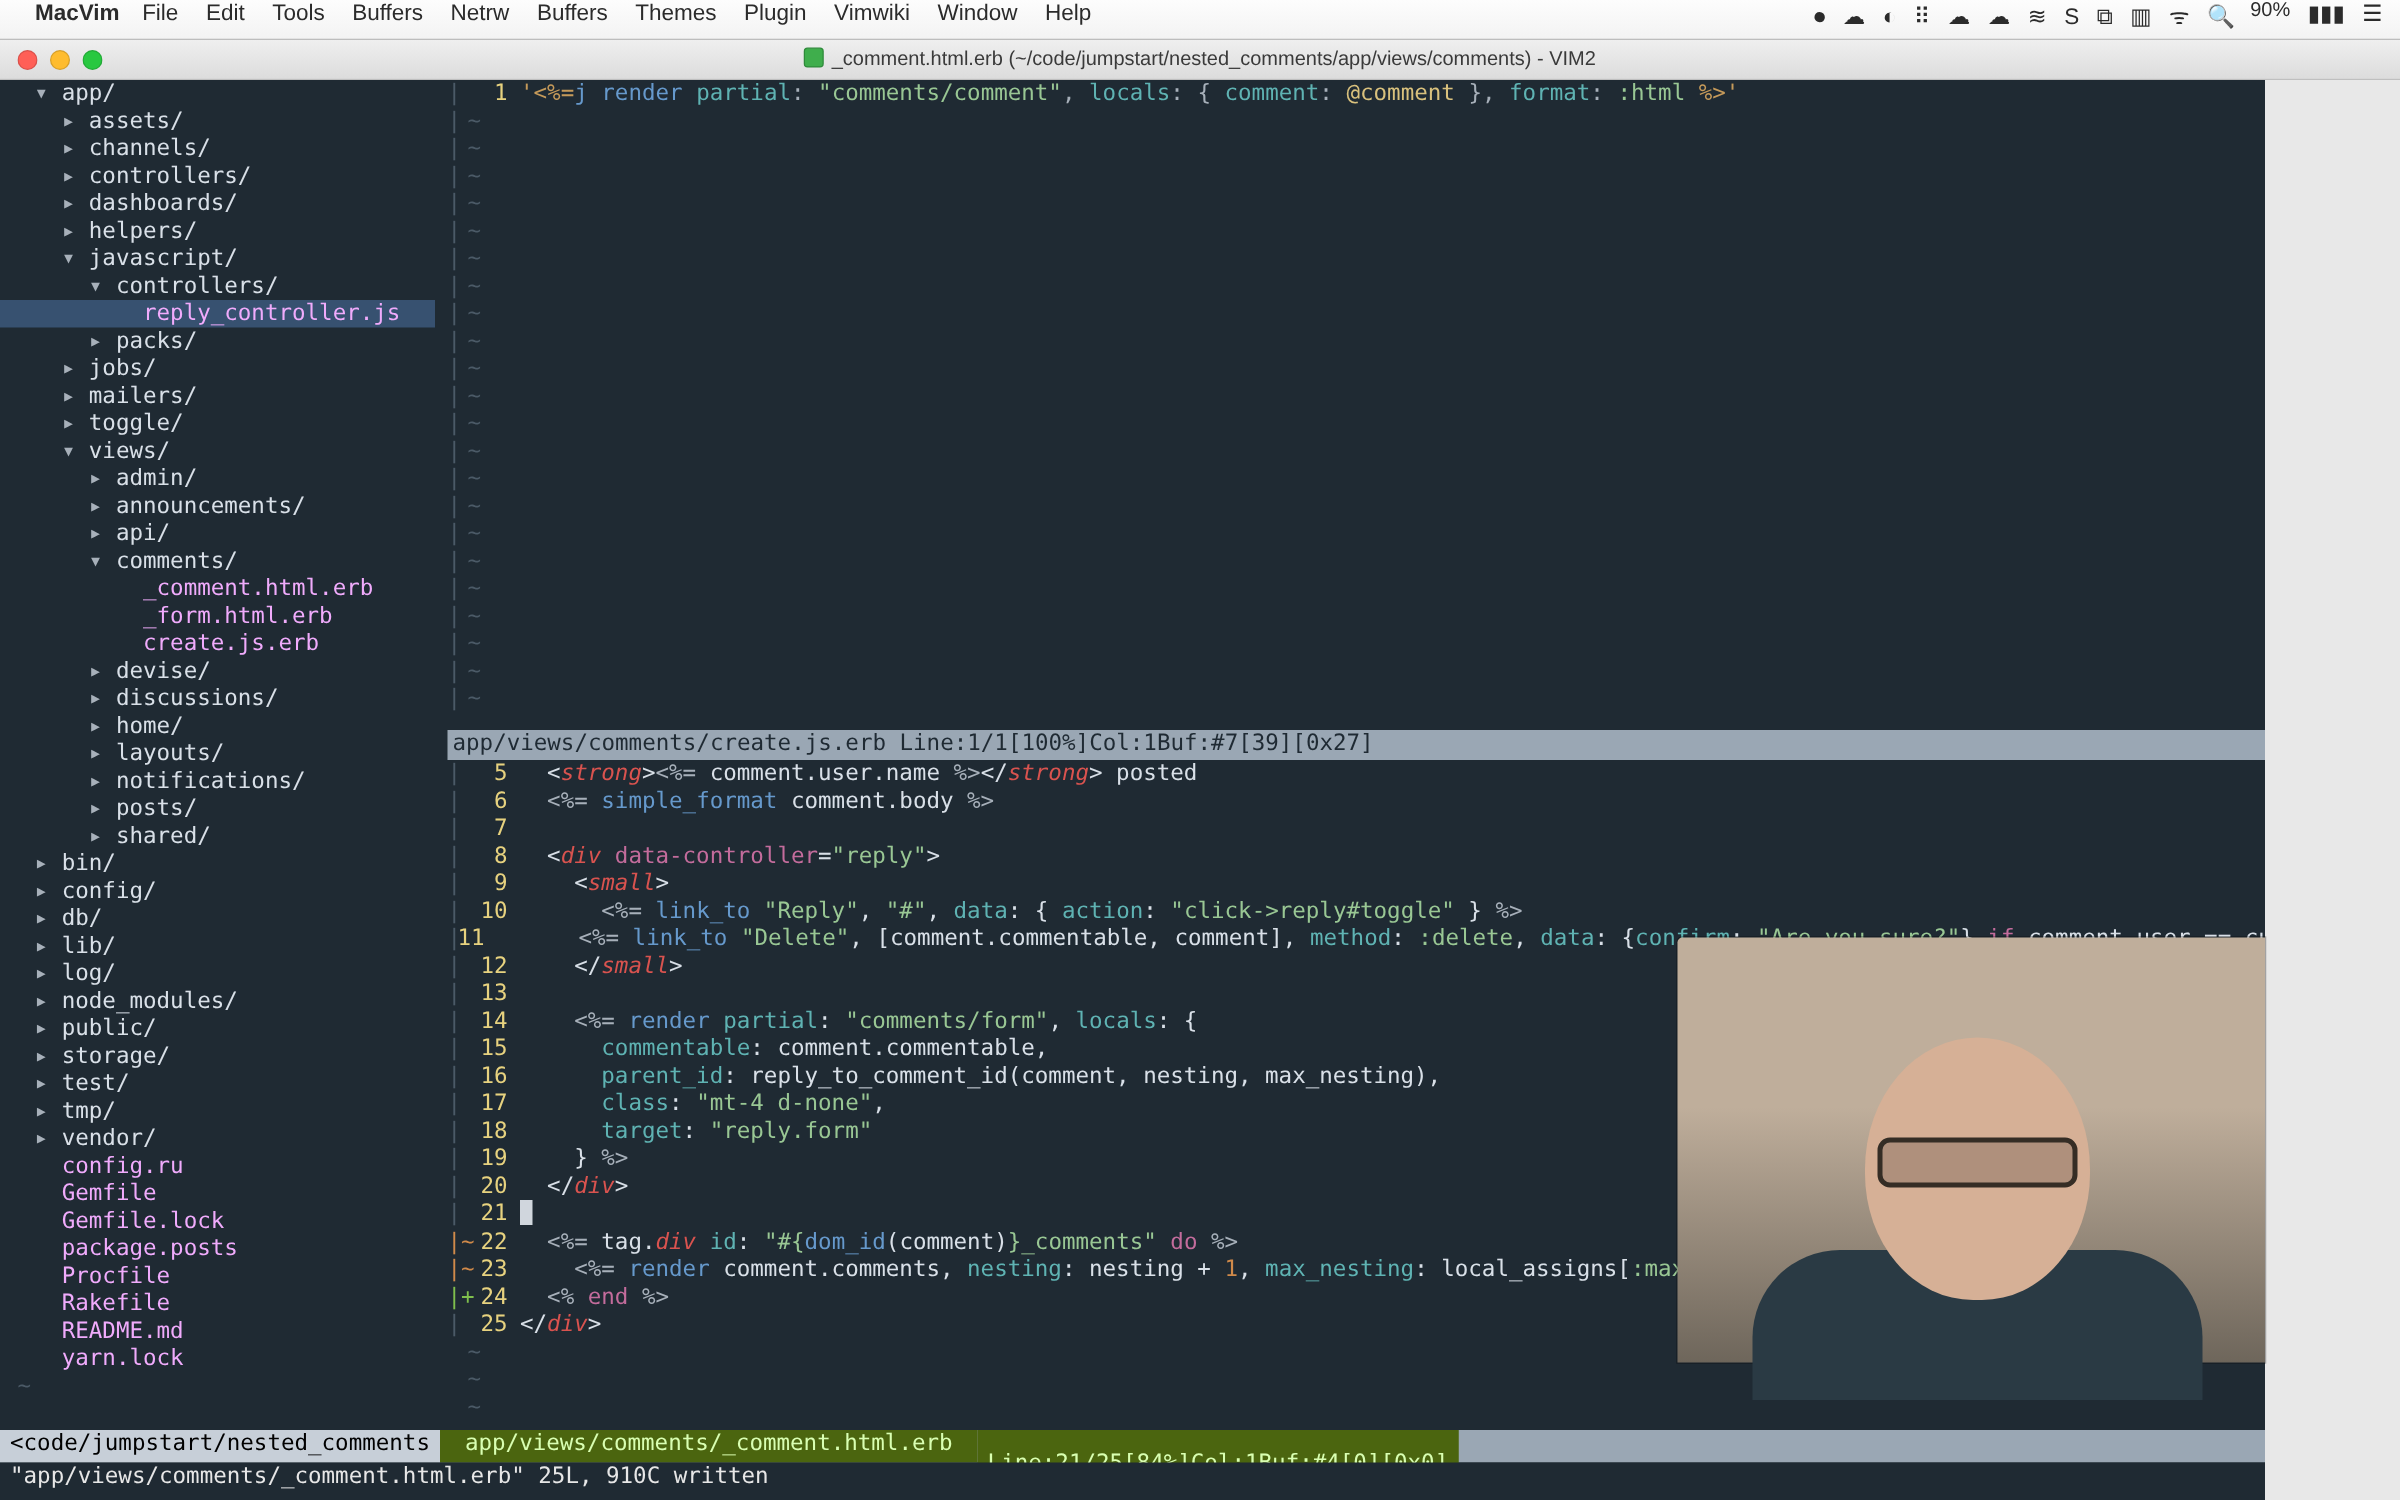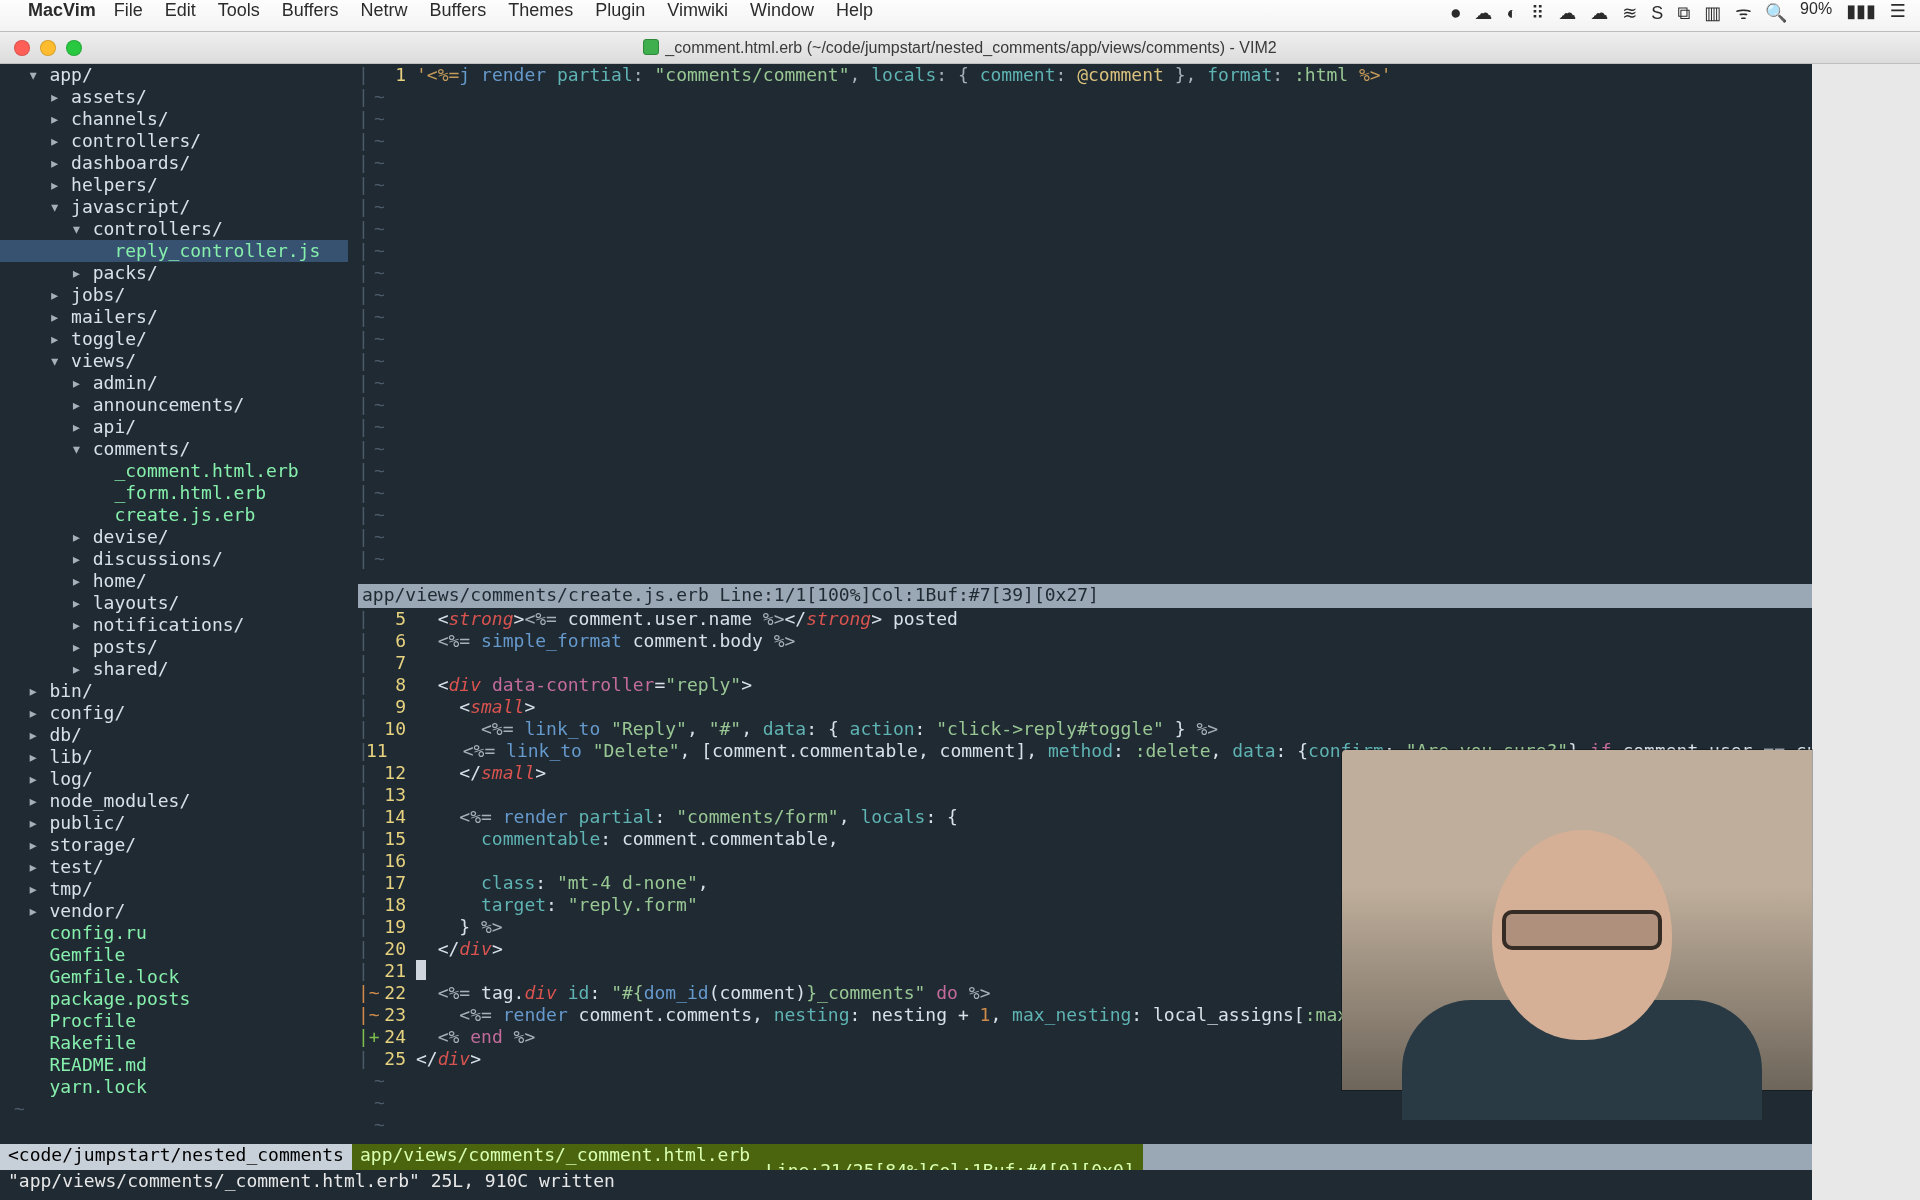--- a/index.html
+++ b/index.html
@@ -20,38 +20,38 @@
 .tball.yel { background:#febc2e; }
 .tball.grn { background:#28c840; }
 .titlebar .title { position:absolute; left:0; right:0; text-align:center; font-size:16px; color:#3a3a3a; pointer-events:none;}
 .titlebar .doc-icon { display:inline-block; width:16px; height:16px; background:#3fae4c; border-radius:3px; vertical-align:-2px; margin-right:6px; border:1px solid #2e8a3a;}
 
 .vim { position: relative; width: 1812px; height: 1136px; background:#1f2a33; color:#d9e0e8; font-family: "Menlo","Monaco","Consolas",monospace; font-size:18px; line-height:22px; }
 .tree { position:absolute; left:0; top:0; width:348px; bottom:0; overflow:hidden; }
 .tree-line { white-space:pre; padding-left:6px; }
 .tree-line.sel { background:#375170; }
 .tree .arrow { color:#a7b0ba; }
-.tree .name { color:#86efac; }
+.tree .name { color:#f0abfc; }
 .tree .folder { color:#d9e0e8; }
 
 .pane-top { position:absolute; left:358px; top:0; right:0; height:520px; }
 .pane-top .row, .pane-bot .row { display:flex; white-space:pre; }
 .pane-top .ln, .pane-bot .ln { width:50px; text-align:right; padding-right:10px; color:#e7d27f; }
 .pane-top .col-ln { width:8px; color:#4b5a67;}
 .tilde { color:#4b5a67; padding-left:8px;}
 
 .splitbar { position:absolute; left:358px; top:520px; right:0; height:24px; background:#9aa7b4; color:#1f2a33; font-size:18px; padding-left:4px; }
 
 .pane-bot { position:absolute; left:358px; top:544px; right:0; bottom:60px; overflow:hidden;}
 .pane-bot .gut { width:8px; color:#4b5a67;}
 .pane-bot .ln { color:#e7d27f; }
 
 .status { position:absolute; left:0; right:0; bottom:30px; height:26px; background:#9aa7b4; color:#000; display:flex; font-size:18px;}
 .status .seg1 { background:#c7cfd8; padding:0 8px; }
-.status .seg2 { background:#4b650f; color:#d9ffb2; padding:0 8px; flex:0 0 auto;}
+.status .seg2 { background:#4b650f; color:#d9ffb2; padding:0 20px; flex:0 0 auto;}
 .status .seg3 { background:#4b650f; color:#d9ffb2; padding:16px 8px;}
 .cmdline { position:absolute; left:0; right:0; bottom:0; height:30px; background:#1f2a33; color:#e7e7e7; padding-left:8px; font-size:18px;}
 
 .c-str  { color:#c59a5a; }
 .c-key  { color:#c36c9c; }
 .c-id   { color:#5fb3b3; }
 .c-fn   { color:#6699cc; }
 .c-red  { color:#d9534f; font-style:italic;}
 .c-num  { color:#d08a4a; }
 .c-sym  { color:#99c794; }
@@ -180,21 +180,21 @@
       <div class="row"><span class="gut" style="color:#4b5a67">| </span><span class="ln">6</span> <span>  <span class="c-pun">&lt;%=</span> <span class="c-fn">simple_format</span> comment.body <span class="c-pun">%&gt;</span></span></div>
       <div class="row"><span class="gut" style="color:#4b5a67">| </span><span class="ln">7</span> <span></span></div>
       <div class="row"><span class="gut" style="color:#4b5a67">| </span><span class="ln">8</span> <span>  &lt;<span class="c-red">div</span> <span class="c-attr">data-controller</span>=<span class="c-sym">"reply"</span>&gt;</span></div>
       <div class="row"><span class="gut" style="color:#4b5a67">| </span><span class="ln">9</span> <span>    &lt;<span class="c-red">small</span>&gt;</span></div>
       <div class="row"><span class="gut" style="color:#4b5a67">| </span><span class="ln">10</span> <span>      <span class="c-pun">&lt;%=</span> <span class="c-fn">link_to</span> <span class="c-sym">"Reply"</span>, <span class="c-sym">"#"</span>, <span class="c-id">data</span>: { <span class="c-id">action</span>: <span class="c-sym">"click-&gt;reply#toggle"</span> } <span class="c-pun">%&gt;</span></span></div>
       <div class="row"><span class="gut" style="color:#4b5a67">| </span><span class="ln">11</span> <span>      <span class="c-pun">&lt;%=</span> <span class="c-fn">link_to</span> <span class="c-sym">"Delete"</span>, [comment.commentable, comment], <span class="c-id">method</span>: <span class="c-sym">:delete</span>, <span class="c-id">data</span>: {<span class="c-id">confirm</span>: <span class="c-sym">"Are you sure?"</span>} <span class="c-key">if</span> comment.user == current_us&gt;</span></div>
       <div class="row"><span class="gut" style="color:#4b5a67">| </span><span class="ln">12</span> <span>    &lt;/<span class="c-red">small</span>&gt;</span></div>
       <div class="row"><span class="gut" style="color:#4b5a67">| </span><span class="ln">13</span> <span></span></div>
       <div class="row"><span class="gut" style="color:#4b5a67">| </span><span class="ln">14</span> <span>    <span class="c-pun">&lt;%=</span> <span class="c-fn">render</span> <span class="c-id">partial</span>: <span class="c-sym">"comments/form"</span>, <span class="c-id">locals</span>: {</span></div>
       <div class="row"><span class="gut" style="color:#4b5a67">| </span><span class="ln">15</span> <span>      <span class="c-id">commentable</span>: comment.commentable,</span></div>
-      <div class="row"><span class="gut" style="color:#4b5a67">| </span><span class="ln">16</span> </div>
+      <div class="row"><span class="gut" style="color:#4b5a67">| </span><span class="ln">16</span> <span>      <span class="c-id">parent_id</span>: reply_to_comment_id(comment, nesting, max_nesting),</span></div>
       <div class="row"><span class="gut" style="color:#4b5a67">| </span><span class="ln">17</span> <span>      <span class="c-id">class</span>: <span class="c-sym">"mt-4 d-none"</span>,</span></div>
       <div class="row"><span class="gut" style="color:#4b5a67">| </span><span class="ln">18</span> <span>      <span class="c-id">target</span>: <span class="c-sym">"reply.form"</span></span></div>
       <div class="row"><span class="gut" style="color:#4b5a67">| </span><span class="ln">19</span> <span>    } <span class="c-pun">%&gt;</span></span></div>
       <div class="row"><span class="gut" style="color:#4b5a67">| </span><span class="ln">20</span> <span>  &lt;/<span class="c-red">div</span>&gt;</span></div>
       <div class="row"><span class="gut" style="color:#4b5a67">| </span><span class="ln">21</span> <span><span class="cursor"></span></span></div>
       <div class="row"><span class="gut" style="color:#d08a4a">|~</span><span class="ln">22</span> <span>  <span class="c-pun">&lt;%=</span> tag.<span class="c-red">div</span> <span class="c-id">id</span>: <span class="c-sym">"#{</span><span class="c-fn">dom_id</span>(comment)<span class="c-sym">}_comments"</span> <span class="c-key">do</span> <span class="c-pun">%&gt;</span></span></div>
       <div class="row"><span class="gut" style="color:#d08a4a">|~</span><span class="ln">23</span> <span>    <span class="c-pun">&lt;%=</span> <span class="c-fn">render</span> comment.comments, <span class="c-id">nesting</span>: nesting + <span class="c-num">1</span>, <span class="c-id">max_nesting</span>: local_assigns[<span class="c-sym">:max_nesting</span>] <span class="c-pun">%</span></span></div>
       <div class="row"><span class="gut" style="color:#7fbf4d">|+</span><span class="ln">24</span> <span>  <span class="c-pun">&lt;%</span> <span class="c-key">end</span> <span class="c-pun">%&gt;</span></span></div>
       <div class="row"><span class="gut" style="color:#4b5a67">| </span><span class="ln">25</span> <span>&lt;/<span class="c-red">div</span>&gt;</span></div>
       <div class="row"><span class="gut"> </span><span class="tilde">~</span></div>

